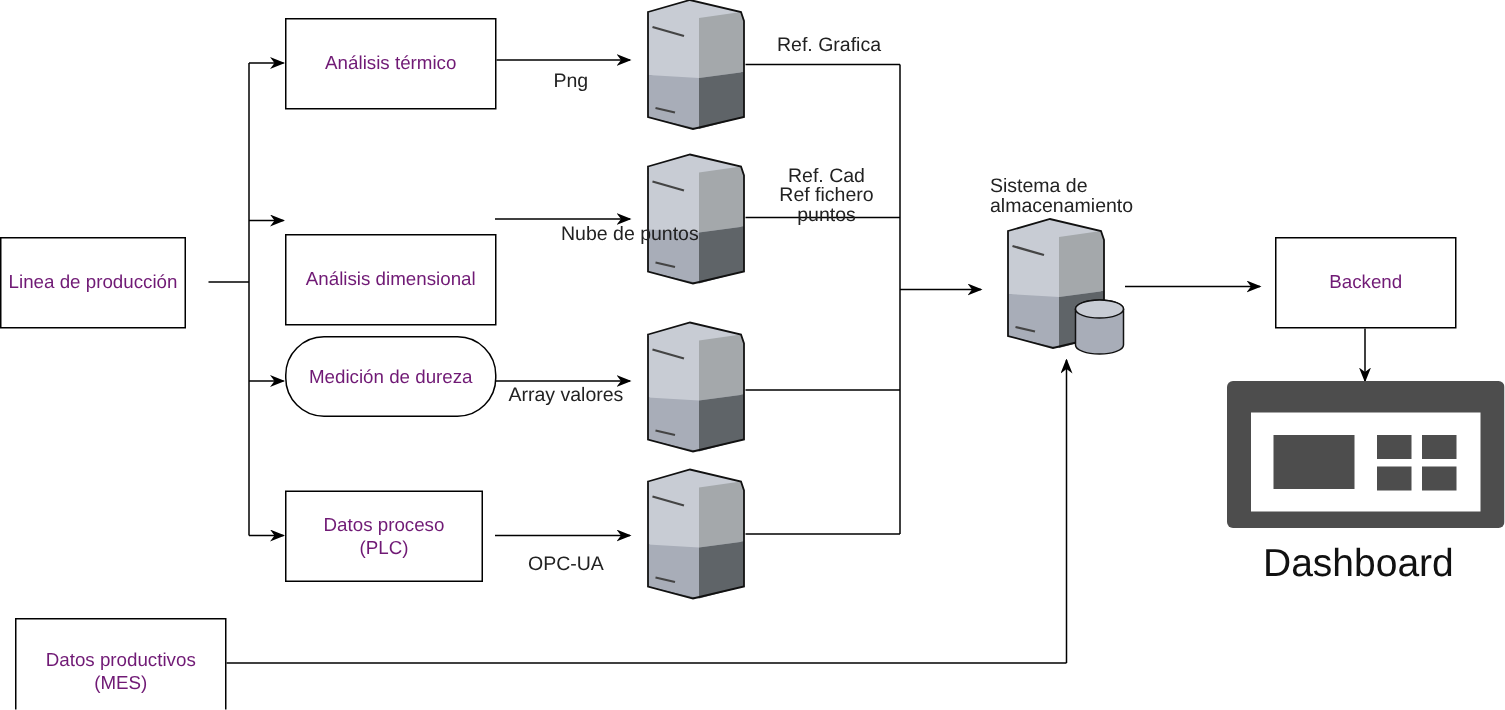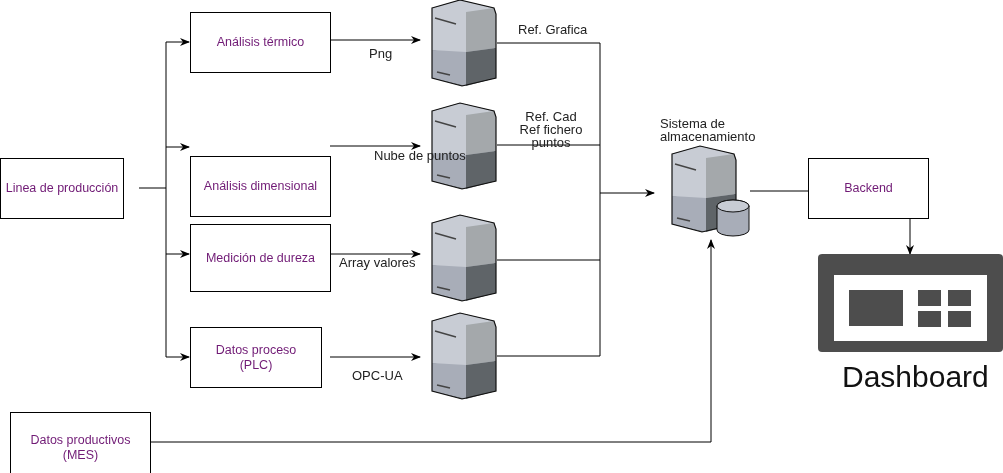--- a/index.html
+++ b/index.html
@@ -1,20 +1,20 @@
 <!DOCTYPE html>
 <html><head>
 <meta charset="utf-8">
 <style>
   html,body{margin:0;padding:0;background:#fff;}
   body{width:1003px;height:473px;position:relative;overflow:hidden;font-family:"Liberation Sans",sans-serif;color:#222;}
   .box{position:absolute;border:1px solid #000;background:#fff;display:flex;align-items:center;justify-content:center;text-align:center;font-size:12.5px;line-height:15px;box-sizing:border-box;color:#701a75;}
   .lbl{position:absolute;font-size:13px;color:#222;white-space:nowrap;line-height:13px;}
   svg.canvas{position:absolute;left:0;top:0;}
-  .dash-title{position:absolute;font-size:30px;color:#111;}
+  .dash-title{position:absolute;font-size:26px;color:#111;}
 </style>
 </head>
 <body>
 
 <svg class="canvas" width="1003" height="473">
   <defs>
     <marker id="arr" markerWidth="10" markerHeight="8" refX="9" refY="4" orient="auto" markerUnits="userSpaceOnUse">
       <path d="M0,0 L10,4 L0,8 L3,4 Z" fill="#000"></path>
     </marker>
     <g id="server">
@@ -89,30 +89,30 @@
 <div class="box" style="left:0;top:158px;width:124px;height:61px;">
     <span>Linea de producción</span>
   </div>
 
 <div class="box" style="left:190px;top:12px;width:141px;height:61px;">
     <span>Análisis térmico</span>
   </div>
 <div class="box" style="left:190px;top:116px;width:141px;height:61px;margin-top:40px;">
     <span>Análisis dimensional</span>
   </div>
-<div class="box" style="left:190px;top:224px;width:141px;height:68px;">
+<div class="box" style="left:190px;top:224px;width:141px;height:54px;border-radius:26px;">
     <span>Medición de dureza</span>
   </div>
 <div class="box" style="left:190px;top:327px;width:132px;height:61px;white-space:pre-line;"><span>Datos proceso
 (PLC)</span></div>
 
 <div class="box" style="left:10px;top:412px;width:141px;height:71px;white-space:pre-line;"><span>Datos productivos
 (MES)</span></div>
 
-<div class="box" style="left:808px;top:158px;width:121px;height:61px;">
+<div class="box" style="left:850px;top:158px;width:121px;height:61px;">
     <span>Backend</span>
   </div>
 
 <div class="lbl" style="left:369px;top:47px;">Png</div>
 <div class="lbl" style="left:338px;top:149px;margin-left:36px;">Nube de puntos</div>
 <div class="lbl" style="left:339px;top:256px;text-align:right;">Array valores</div>
 <div class="lbl" style="left:352px;top:369px;">OPC-UA</div>
 
 <div class="lbl" style="left:518px;top:23px;">Ref. Grafica</div>
 <div class="lbl" style="left:500px;top:110px;width:102px;text-align:center;white-space:pre-line;">Ref. Cad

